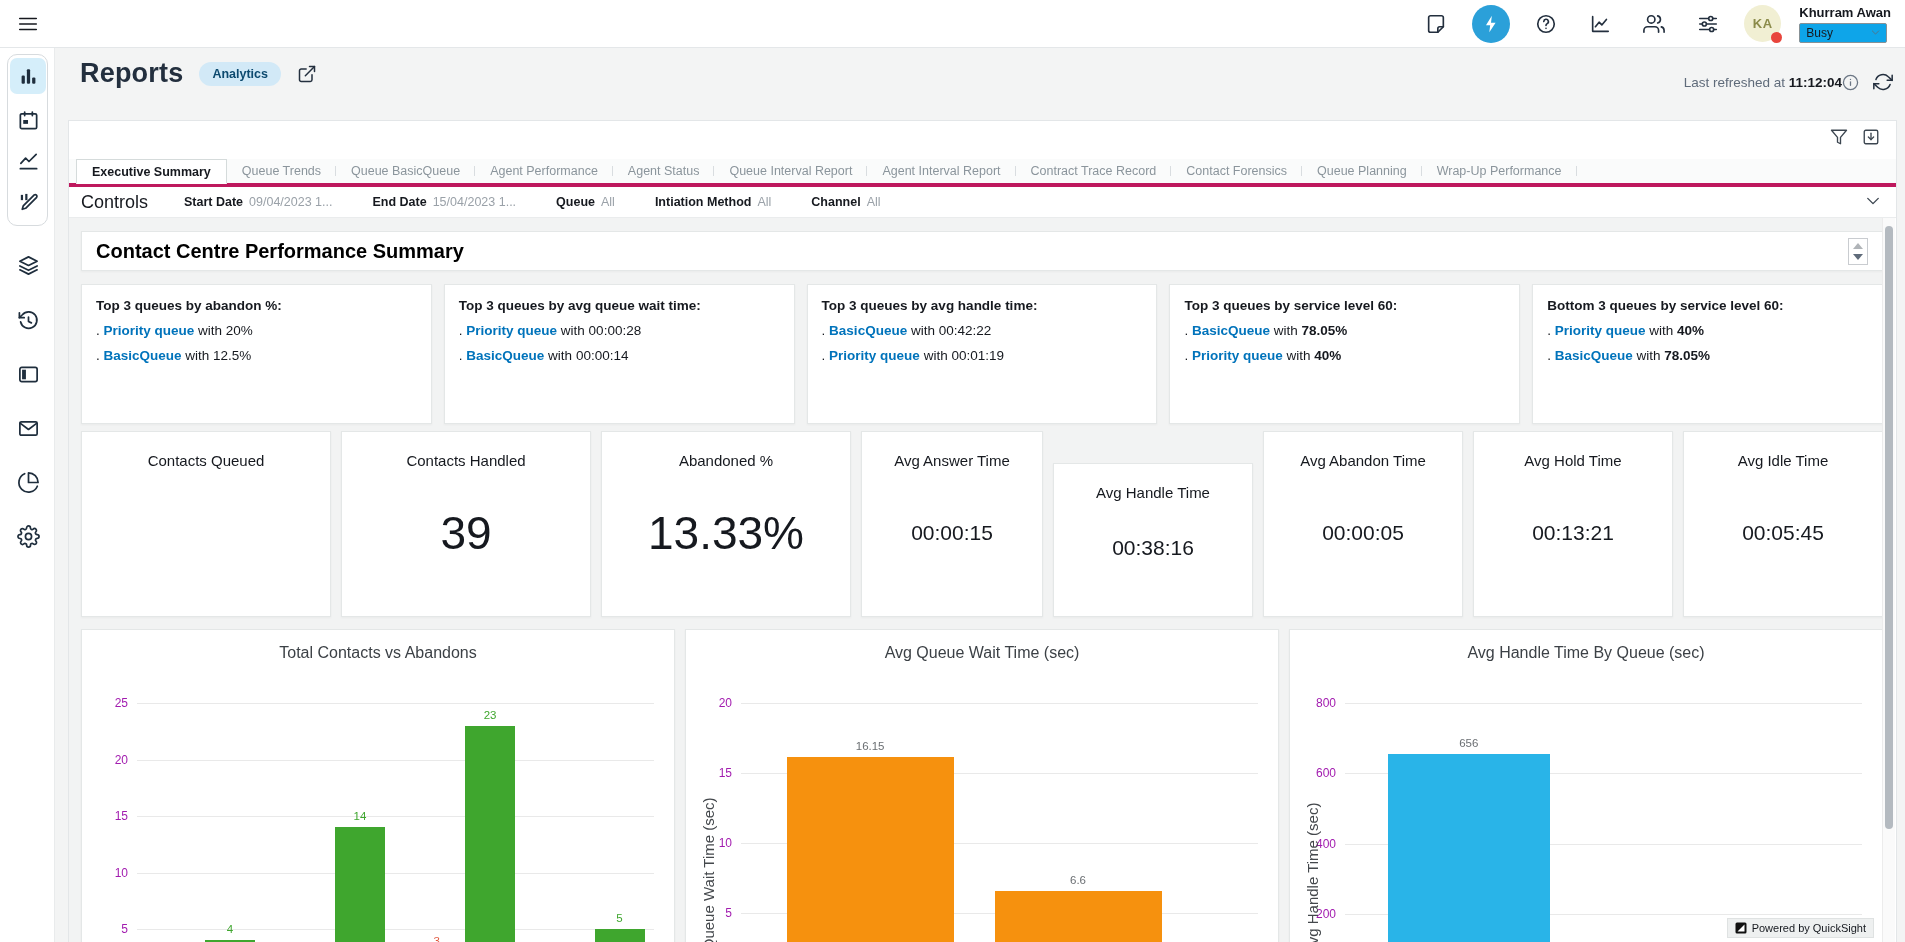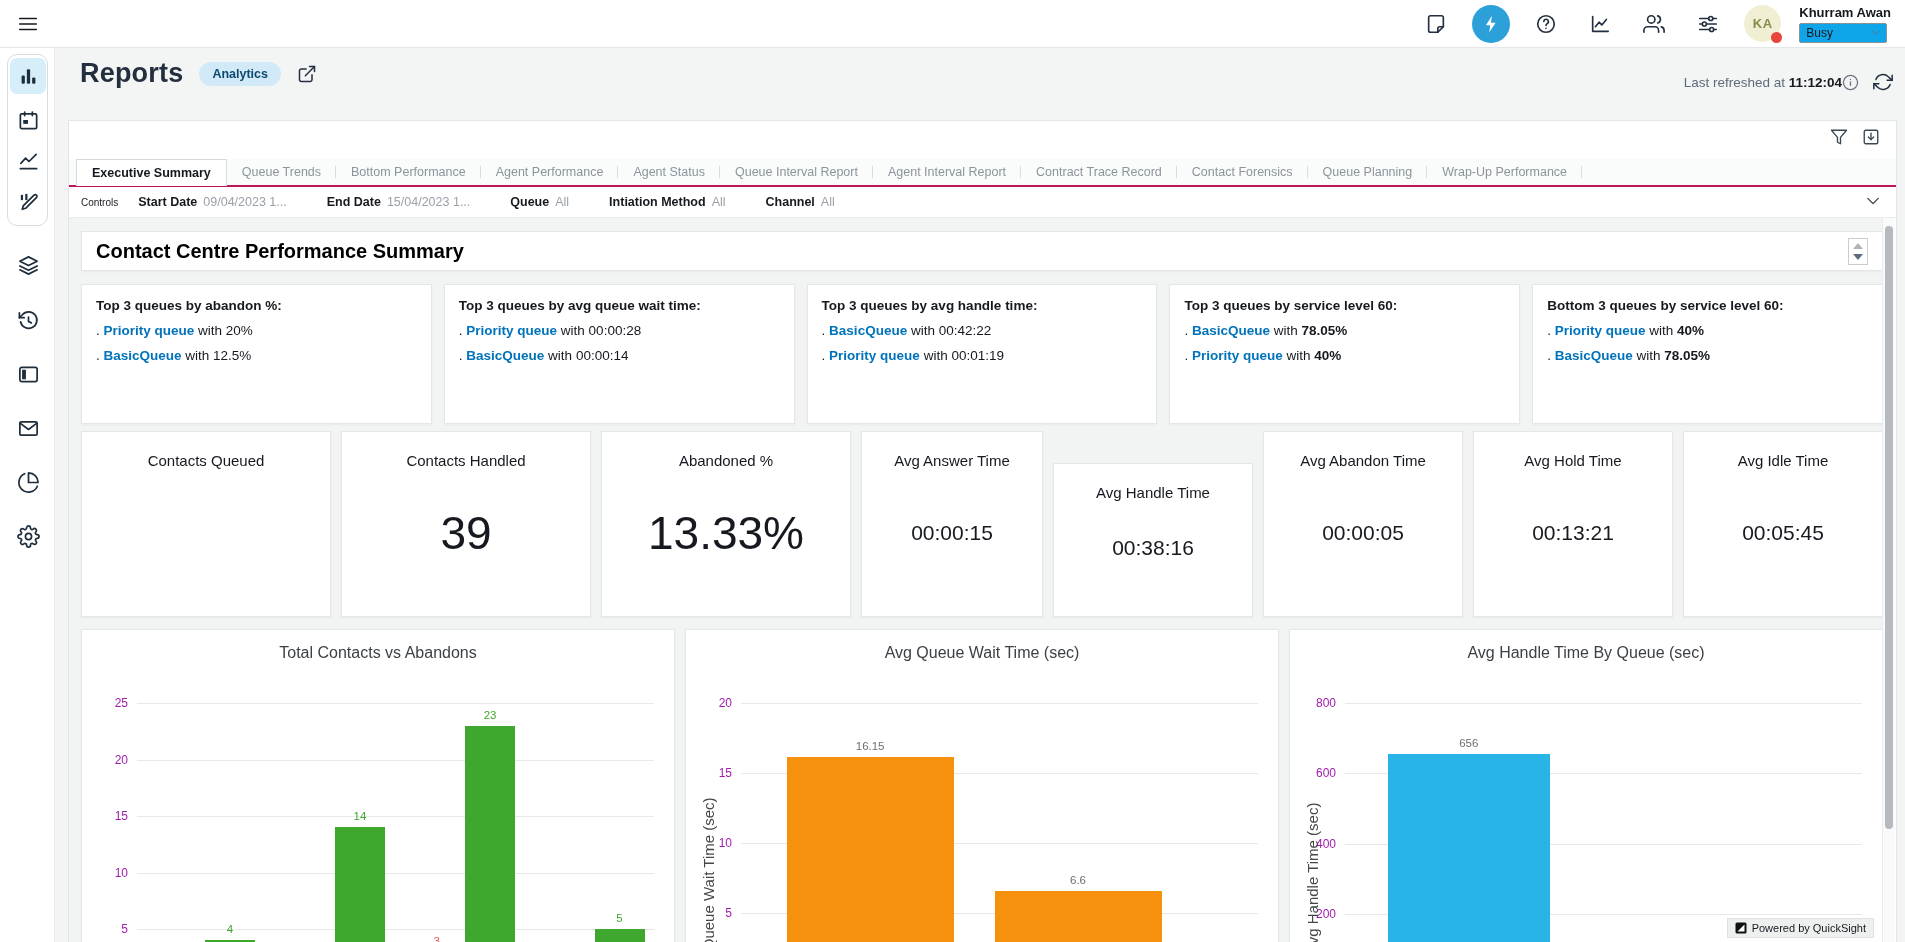--- a/index.html
+++ b/index.html
@@ -53,28 +53,28 @@
   .info-icon { color:#6b7684; cursor:pointer; }
   .refresh-icon { color:#232f3e; cursor:pointer; margin-left:14px; }
 
   
   .panel { position:absolute; left:13px; right:8px; top:72px; bottom:0; background:#fff;
            border:1px solid #e3e6e8; border-bottom:none; }
   .panel-tools { position:absolute; top:7px; right:16px; display:flex; gap:14px; color:#3c4650; }
   .panel-tools .tool { cursor:pointer; }
 
   .tabstrip { position:absolute; left:0; right:0; top:38px; height:28px; background:#fafbfb;
-              border-bottom:2px solid #be185d; display:flex; align-items:stretch; padding-left:7px; font-size:12.5px; }
+              border-bottom:4px solid #be185d; display:flex; align-items:stretch; padding-left:7px; font-size:12.5px; }
   .tab { display:flex; align-items:center; padding:0 15px; color:#8b959c; cursor:pointer; white-space:nowrap; position:relative; }
   .tab:not(.active):after { content:""; position:absolute; right:0; top:7px; bottom:7px; width:1px; background:#d9dde0; }
   .tab.active { background:#fff; color:#16191f; font-weight:bold; border:1px solid #d5dbdb; border-bottom:1px solid #fff; margin-bottom:-1px; }
 
   .controls-row { position:absolute; left:0; right:0; top:66px; height:31px; border-bottom:1px solid #eaeced;
                   display:flex; align-items:center; padding-left:12px; font-size:12.5px; }
-  .controls-label { color:#16191f; font-size:10px; margin-right:20px; }
+  .controls-label { color:#16191f; font-size:18px; margin-right:36px; }
   .filter { display:flex; align-items:center; gap:6px; margin-right:40px; cursor:pointer; }
   .filter .f-label { font-weight:bold; color:#16191f; }
   .filter .f-value { color:#9aa1a8; }
   .controls-chevron { position:absolute; right:14px; top:5px; color:#3c4650; cursor:pointer; }
 
   
   .sheet { position:absolute; left:0; right:14px; top:97px; bottom:0; background:#f2f3f3; overflow:hidden; }
   .tile { background:#fff; border:1px solid #e4e7e7; box-shadow:0 1px 2px rgba(0,0,0,.04); }
 
   .summary-tile { position:absolute; left:12px; width:1802px; top:13px; height:40px; display:flex; align-items:center; }
@@ -321,21 +321,21 @@
       <div class="tool"><span><svg width="18" height="18" viewBox="0 0 24 24" fill="none" stroke="currentColor" stroke-width="1.8" stroke-linecap="round" stroke-linejoin="round">
               <rect x="3" y="3" width="18" height="18" rx="2"></rect>
               <line x1="12" y1="7" x2="12" y2="15.5"></line>
               <polyline points="8.5 12 12 15.5 15.5 12"></polyline>
             </svg></span></div>
     </div>
 
     <div class="tabstrip" id="tabstrip">
         <div class="tab active">Executive Summary</div>
         <div class="tab">Queue Trends</div>
-        <div class="tab">Bottom Performance</div>
+        <div class="tab">Queue BasicQueue</div>
         <div class="tab">Agent Performance</div>
         <div class="tab">Agent Status</div>
         <div class="tab">Queue Interval Report</div>
         <div class="tab">Agent Interval Report</div>
         <div class="tab">Contract Trace Record</div>
         <div class="tab">Contact Forensics</div>
         <div class="tab">Queue Planning</div>
         <div class="tab">Wrap-Up Performance</div>
       </div>
 

